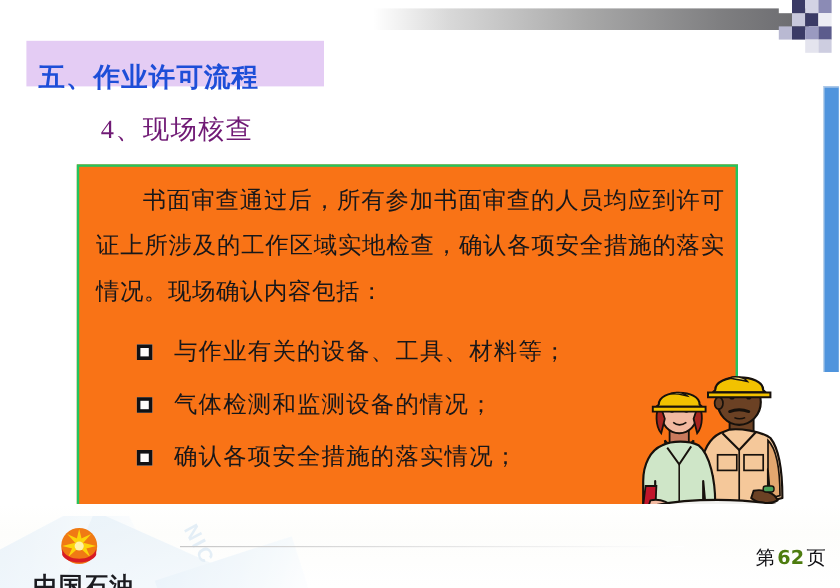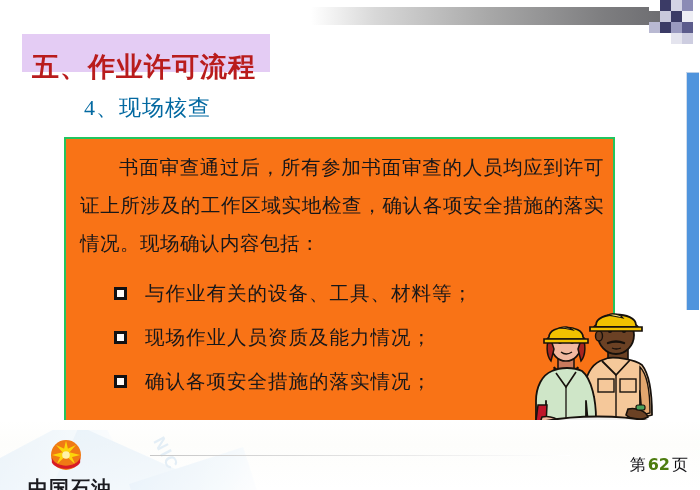--- a/index.html
+++ b/index.html
@@ -49,35 +49,35 @@
     left: 22px; top: 34px;
     width: 248px; height: 38px;
     background: #e4ccf4;
     display: flex;
     align-items: center;
     padding-left: 10px;
   }
   .title-chip .t {
     font-family: "DejaVu Sans", "Liberation Sans", sans-serif;
     font-weight: bold;
-    font-size: 27px;
-    color: #b91c1c;
+    font-size: 22px;
+    color: #1d4ed8;
     letter-spacing: 1px;
     line-height: 1;
     white-space: nowrap;
     margin-top: 26px;
   }
 
   
   .subtitle {
     position: absolute;
     left: 84px; top: 93px;
     font-family: "Liberation Serif", "DejaVu Serif", serif;
     font-size: 22px;
-    color: #0369a1;
+    color: #701a75;
     letter-spacing: 1px;
     white-space: nowrap;
   }
 
   
   .content-box {
     position: absolute;
     left: 64px; top: 137px;
     width: 551px; height: 358px;
     border: 2px solid #22c55e;
@@ -230,21 +230,21 @@
 
   <div class="content-box">
     <div class="para">书面审查通过后，所有参加书面审查的人员均应到许可证上所涉及的工作区域实地检查，确认各项安全措施的落实情况。现场确认内容包括：</div>
     <div class="bullets" id="bullets">
         <div class="bullet-row">
           <span class="bullet-mark"></span>
           <span class="bullet-text">与作业有关的设备、工具、材料等；</span>
         </div>
         <div class="bullet-row">
           <span class="bullet-mark"></span>
-          <span class="bullet-text">现场作业人员资质及能力情况；</span>
+          <span class="bullet-text">气体检测和监测设备的情况；</span>
         </div>
         <div class="bullet-row">
           <span class="bullet-mark"></span>
           <span class="bullet-text">确认各项安全措施的落实情况；</span>
         </div>
       </div>
   </div>
 
   <div class="illus">
     <svg width="170" height="140" viewBox="0 0 170 140" xmlns="http://www.w3.org/2000/svg">

